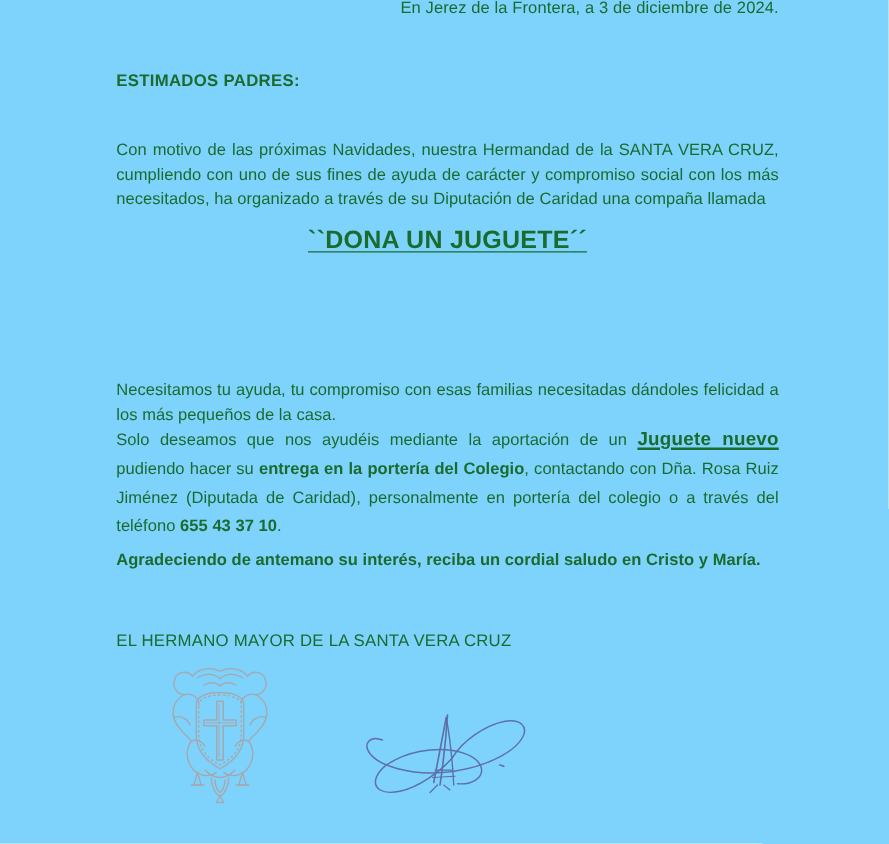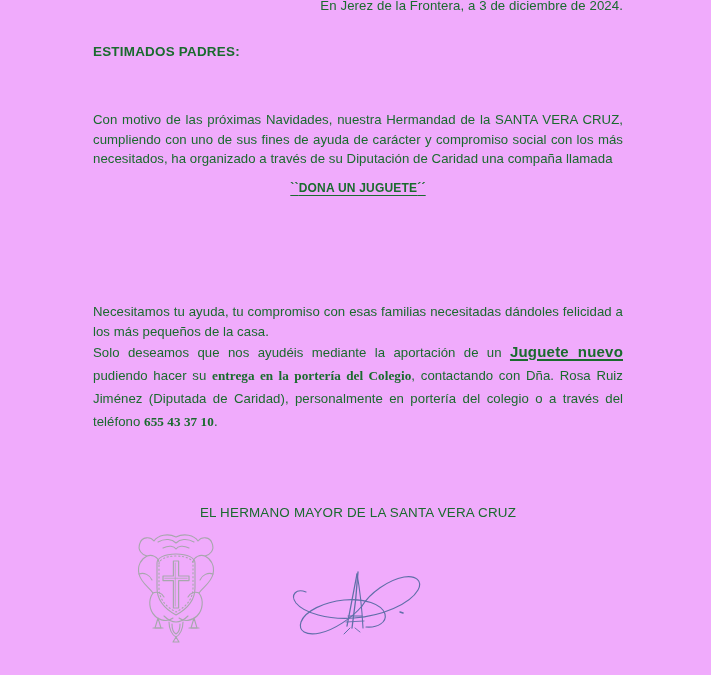--- a/index.html
+++ b/index.html
@@ -5,21 +5,21 @@
 <style>
   html, body {
     margin: 0;
     padding: 0;
     background: #ffffff;
   }
   .page {
     position: relative;
     width: 711px;
     height: 675px;
-    background: #f0abfc;
+    background: #7dd3fc;
     overflow: hidden;
     font-family: "Liberation Sans", sans-serif;
     color: #1a6b2e;
     -webkit-font-smoothing: antialiased;
   }
 
   
   .date-line {
     position: absolute;
     left: 93px;
@@ -29,21 +29,21 @@
     font-size: 13.2px;
     line-height: 17px;
     letter-spacing: 0.1px;
     white-space: nowrap;
   }
 
   
   .salutation {
     position: absolute;
     left: 93px;
-    top: 44px;
+    top: 57px;
     font-size: 13.4px;
     font-weight: bold;
     letter-spacing: 0.25px;
   }
 
   
   .para {
     position: absolute;
     left: 93px;
     width: 530px;
@@ -63,48 +63,47 @@
   
   .para { text-align-last: left; }
 
   
   .campaign-title {
     position: absolute;
     left: 93px;
     width: 530px;
     top: 181px;
     text-align: center;
-    font-size: 12px;
+    font-size: 20px;
     font-weight: bold;
     letter-spacing: 0.2px;
   }
   .campaign-title .ul {
     text-decoration: underline;
     text-underline-offset: 2.5px;
     text-decoration-thickness: 1.4px;
   }
 
   
   .big-ul {
     font-size: 15px;
     font-weight: bold;
     text-decoration: underline;
     text-underline-offset: 2px;
     text-decoration-thickness: 1.6px;
     letter-spacing: 0.2px;
   }
-  .bold { font-weight: bold; font-family: Liberation Serif, serif; }
+  .bold { font-weight: bold; }
 
   
   .sign-caption {
     position: absolute;
     left: 93px;
     width: 530px;
     top: 505px;
-    text-align: center;
     font-size: 13.4px;
     letter-spacing: 0.2px;
   }
 
   
   .crest {
     position: absolute;
     left: 128px;
     top: 530px;
     width: 96px;
@@ -135,20 +134,21 @@
 
   <div class="campaign-title">
     <span class="ul"><span>``</span><span>DONA UN JUGUETE</span><span>´´</span></span>
   </div>
 
 
   <div class="para" id="para-need">Necesitamos tu ayuda, tu compromiso con esas familias necesitadas dándoles felicidad a los más pequeños de la casa.</div>
 
   <div class="para" id="para-how"><span>Solo deseamos que nos ayudéis mediante la aportación de un </span><span class="big-ul">Juguete nuevo</span><span> pudiendo hacer su </span><span class="bold">entrega en la portería del Colegio</span><span>, contactando con Dña. Rosa Ruiz Jiménez (Diputada de Caridad), personalmente en portería del colegio o a través del teléfono </span><span class="bold">655 43 37 10</span><span>.</span></div>
 
+  <div class="para" id="para-thanks">Agradeciendo de antemano su interés, reciba un cordial saludo en Cristo y María.</div>
 
   <div class="sign-caption">EL HERMANO MAYOR DE LA SANTA VERA CRUZ</div>
 
   <div class="crest">
     <svg viewBox="0 0 96 115" xmlns="http://www.w3.org/2000/svg" fill="none" stroke="#a7a7ad" stroke-width="1.1" stroke-linecap="round" stroke-linejoin="round">
 
       <path d="M48 7 C40 3 30 5 26 11 C22 6 14 7 12 13 C9 20 14 25 19 26 C13 29 9 36 11 44
                C13 53 21 57 25 63 C20 70 21 80 27 86 C32 91 40 92 45 88
                M48 7 C56 3 66 5 70 11 C74 6 82 7 84 13 C87 20 82 25 77 26 C83 29 87 36 85 44
                C83 53 75 57 71 63 C76 70 75 80 69 86 C64 91 56 92 51 88"></path>

